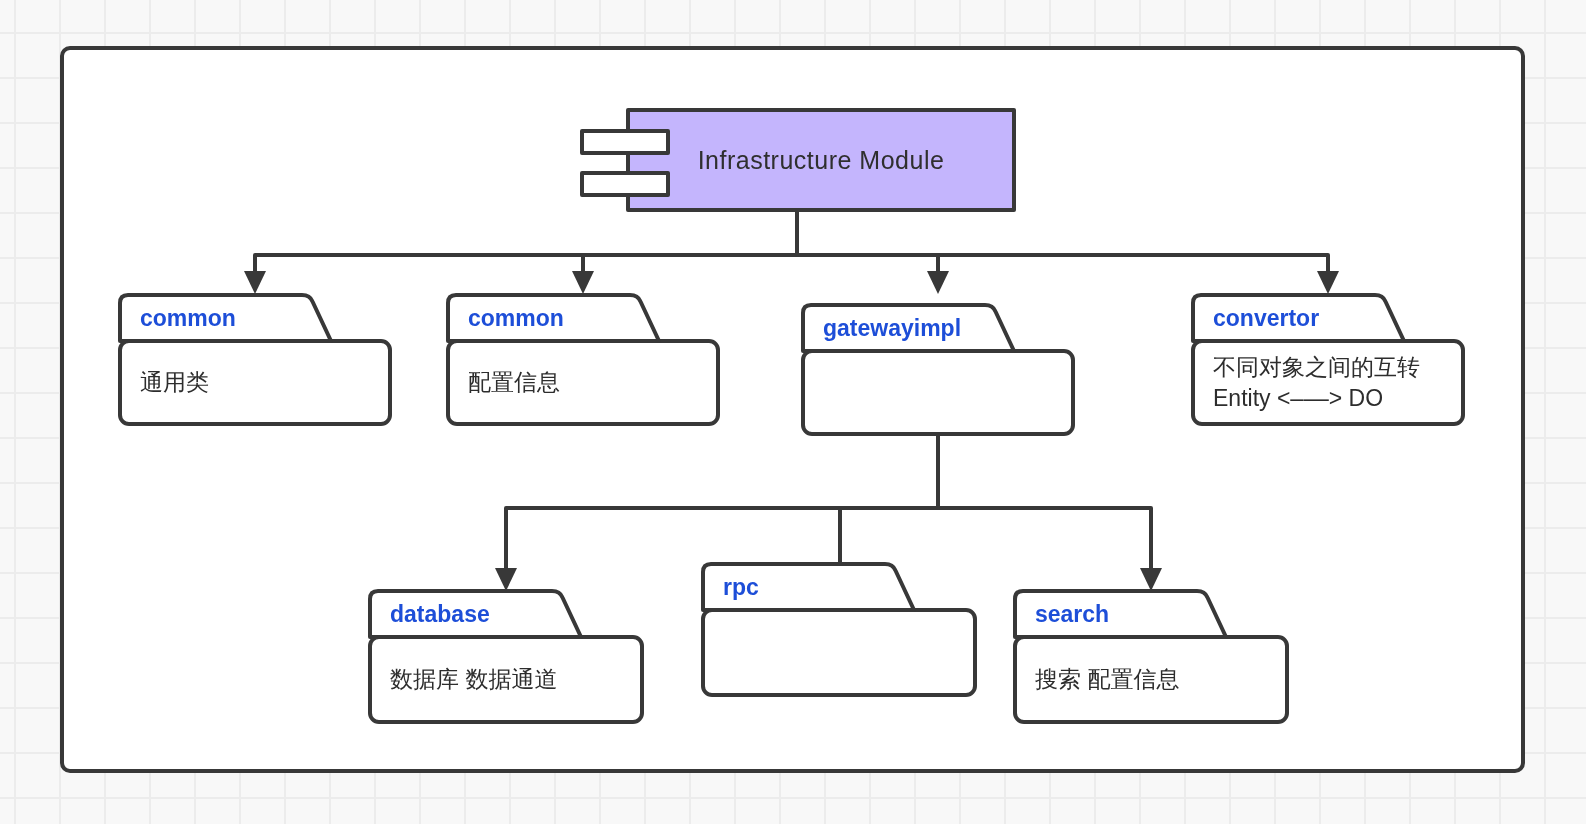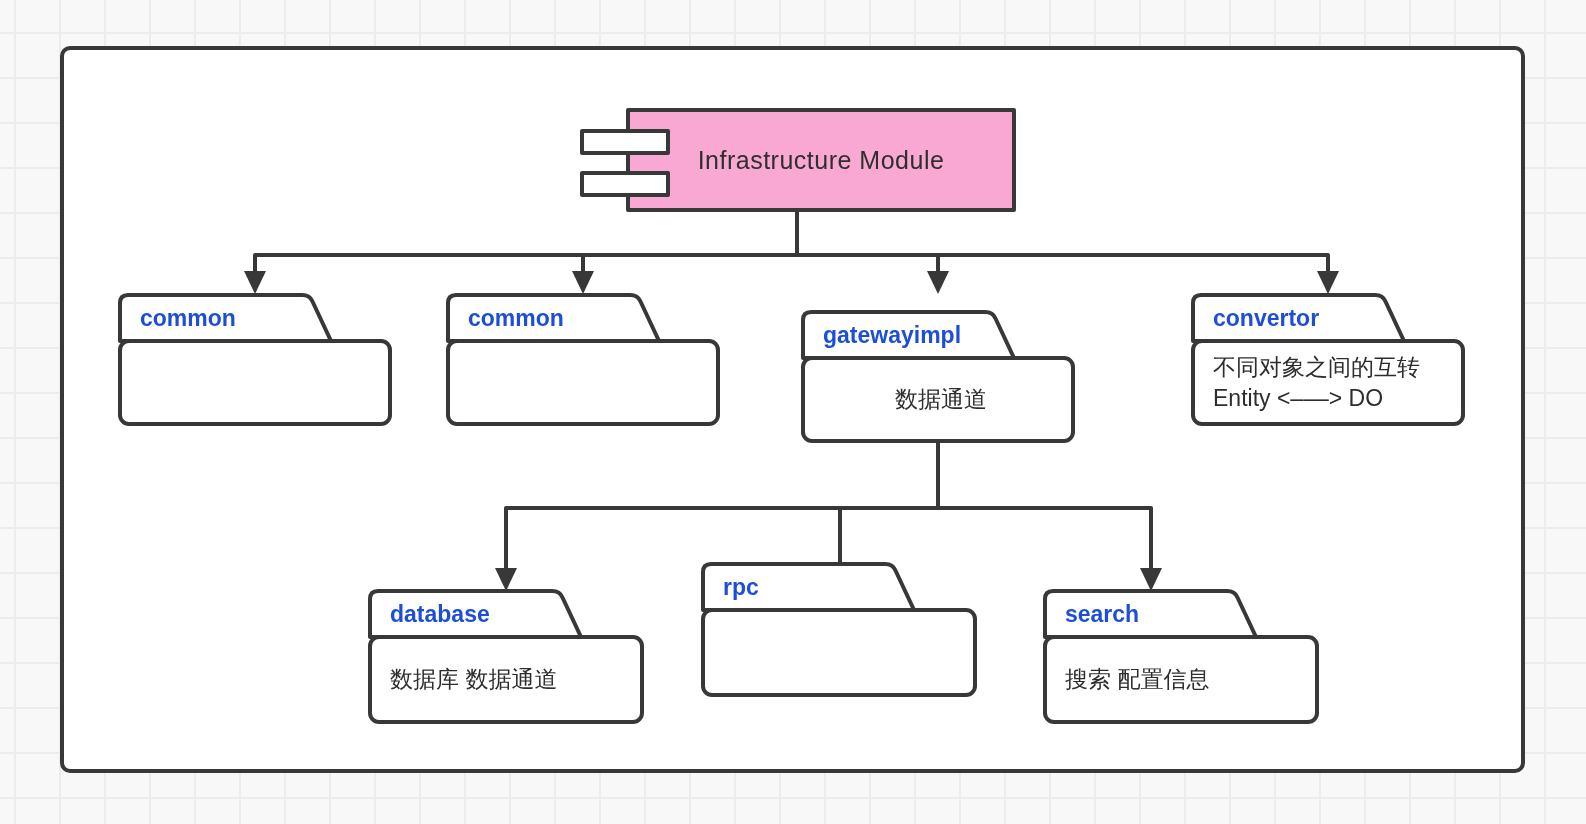--- a/index.html
+++ b/index.html
@@ -33,21 +33,21 @@
   }
   .connector-layer path { fill: none; stroke: #383838; stroke-width: 4; stroke-linejoin: round; }
   .connector-layer polygon { fill: #383838; stroke: none; }
 
   
   .component-node {
     position: absolute;
     left: 626px; top: 108px;
     width: 390px; height: 104px;
     box-sizing: border-box;
-    background: #f9a8d4;
+    background: #c4b5fd;
     border: 4px solid #383838;
     border-radius: 2px;
     display: flex; align-items: center; justify-content: center;
   }
   .component-node .node-title {
     font-size: 25px; font-weight: 500; color: #2f2f2f;
     letter-spacing: 0.5px;
     white-space: nowrap;
   }
   .component-icon-bar {
@@ -112,39 +112,42 @@
     <span class="component-icon-bar bar-bottom"></span>
     <span class="node-title">Infrastructure Module</span>
   </div>
 
   <div class="pkg h83" style="left:120px; top:295px; width:270px; height:129px;">
     <svg width="270" height="129" viewBox="0 0 270 129">
       <rect class="shape" x="0" y="46" width="270" height="83" rx="9"></rect>
       <path class="shape" d="M 0 46 L 0 8 Q 0 0 8 0 L 182 0 Q 190 0 192.5 6.5 L 211 46 Z"></path>
     </svg>
     <div class="pkg-title">common</div>
+    <div class="pkg-desc">
+        <span>通用类</span>
+      </div>
   </div>
 
   <div class="pkg h83" style="left:448px; top:295px; width:270px; height:129px;">
     <svg width="270" height="129" viewBox="0 0 270 129">
       <rect class="shape" x="0" y="46" width="270" height="83" rx="9"></rect>
       <path class="shape" d="M 0 46 L 0 8 Q 0 0 8 0 L 182 0 Q 190 0 192.5 6.5 L 211 46 Z"></path>
     </svg>
     <div class="pkg-title">common</div>
+    <div class="pkg-desc">
+        <span>配置信息</span>
+      </div>
   </div>
 
-  <div class="pkg h83" style="left:803px; top:312px; width:270px; height:129px;text-align:center;">
+  <div class="pkg h83" style="left:803px; top:305px; width:270px; height:129px;">
     <svg width="270" height="129" viewBox="0 0 270 129">
       <rect class="shape" x="0" y="46" width="270" height="83" rx="9"></rect>
       <path class="shape" d="M 0 46 L 0 8 Q 0 0 8 0 L 182 0 Q 190 0 192.5 6.5 L 211 46 Z"></path>
     </svg>
     <div class="pkg-title">gatewayimpl</div>
-    <div class="pkg-desc">
-        <span>数据通道</span>
-      </div>
   </div>
 
   <div class="pkg h85" style="left:370px; top:591px; width:272px; height:131px;">
     <svg width="272" height="131" viewBox="0 0 272 131">
       <rect class="shape" x="0" y="46" width="272" height="85" rx="9"></rect>
       <path class="shape" d="M 0 46 L 0 8 Q 0 0 8 0 L 182 0 Q 190 0 192.5 6.5 L 211 46 Z"></path>
     </svg>
     <div class="pkg-title">database</div>
     <div class="pkg-desc">
         <span>数据库 数据通道</span>
@@ -164,21 +167,21 @@
   </div>
 
   <div class="pkg h85" style="left:703px; top:564px; width:272px; height:131px;">
     <svg width="272" height="131" viewBox="0 0 272 131">
       <rect class="shape" x="0" y="46" width="272" height="85" rx="9"></rect>
       <path class="shape" d="M 0 46 L 0 8 Q 0 0 8 0 L 182 0 Q 190 0 192.5 6.5 L 211 46 Z"></path>
     </svg>
     <div class="pkg-title">rpc</div>
   </div>
 
-  <div class="pkg h85" style="left:1045px; top:591px; width:272px; height:131px;">
+  <div class="pkg h85" style="left:1015px; top:591px; width:272px; height:131px;">
     <svg width="272" height="131" viewBox="0 0 272 131">
       <rect class="shape" x="0" y="46" width="272" height="85" rx="9"></rect>
       <path class="shape" d="M 0 46 L 0 8 Q 0 0 8 0 L 182 0 Q 190 0 192.5 6.5 L 211 46 Z"></path>
     </svg>
     <div class="pkg-title">search</div>
     <div class="pkg-desc">
         <span>搜索 配置信息</span>
       </div>
   </div>
 

